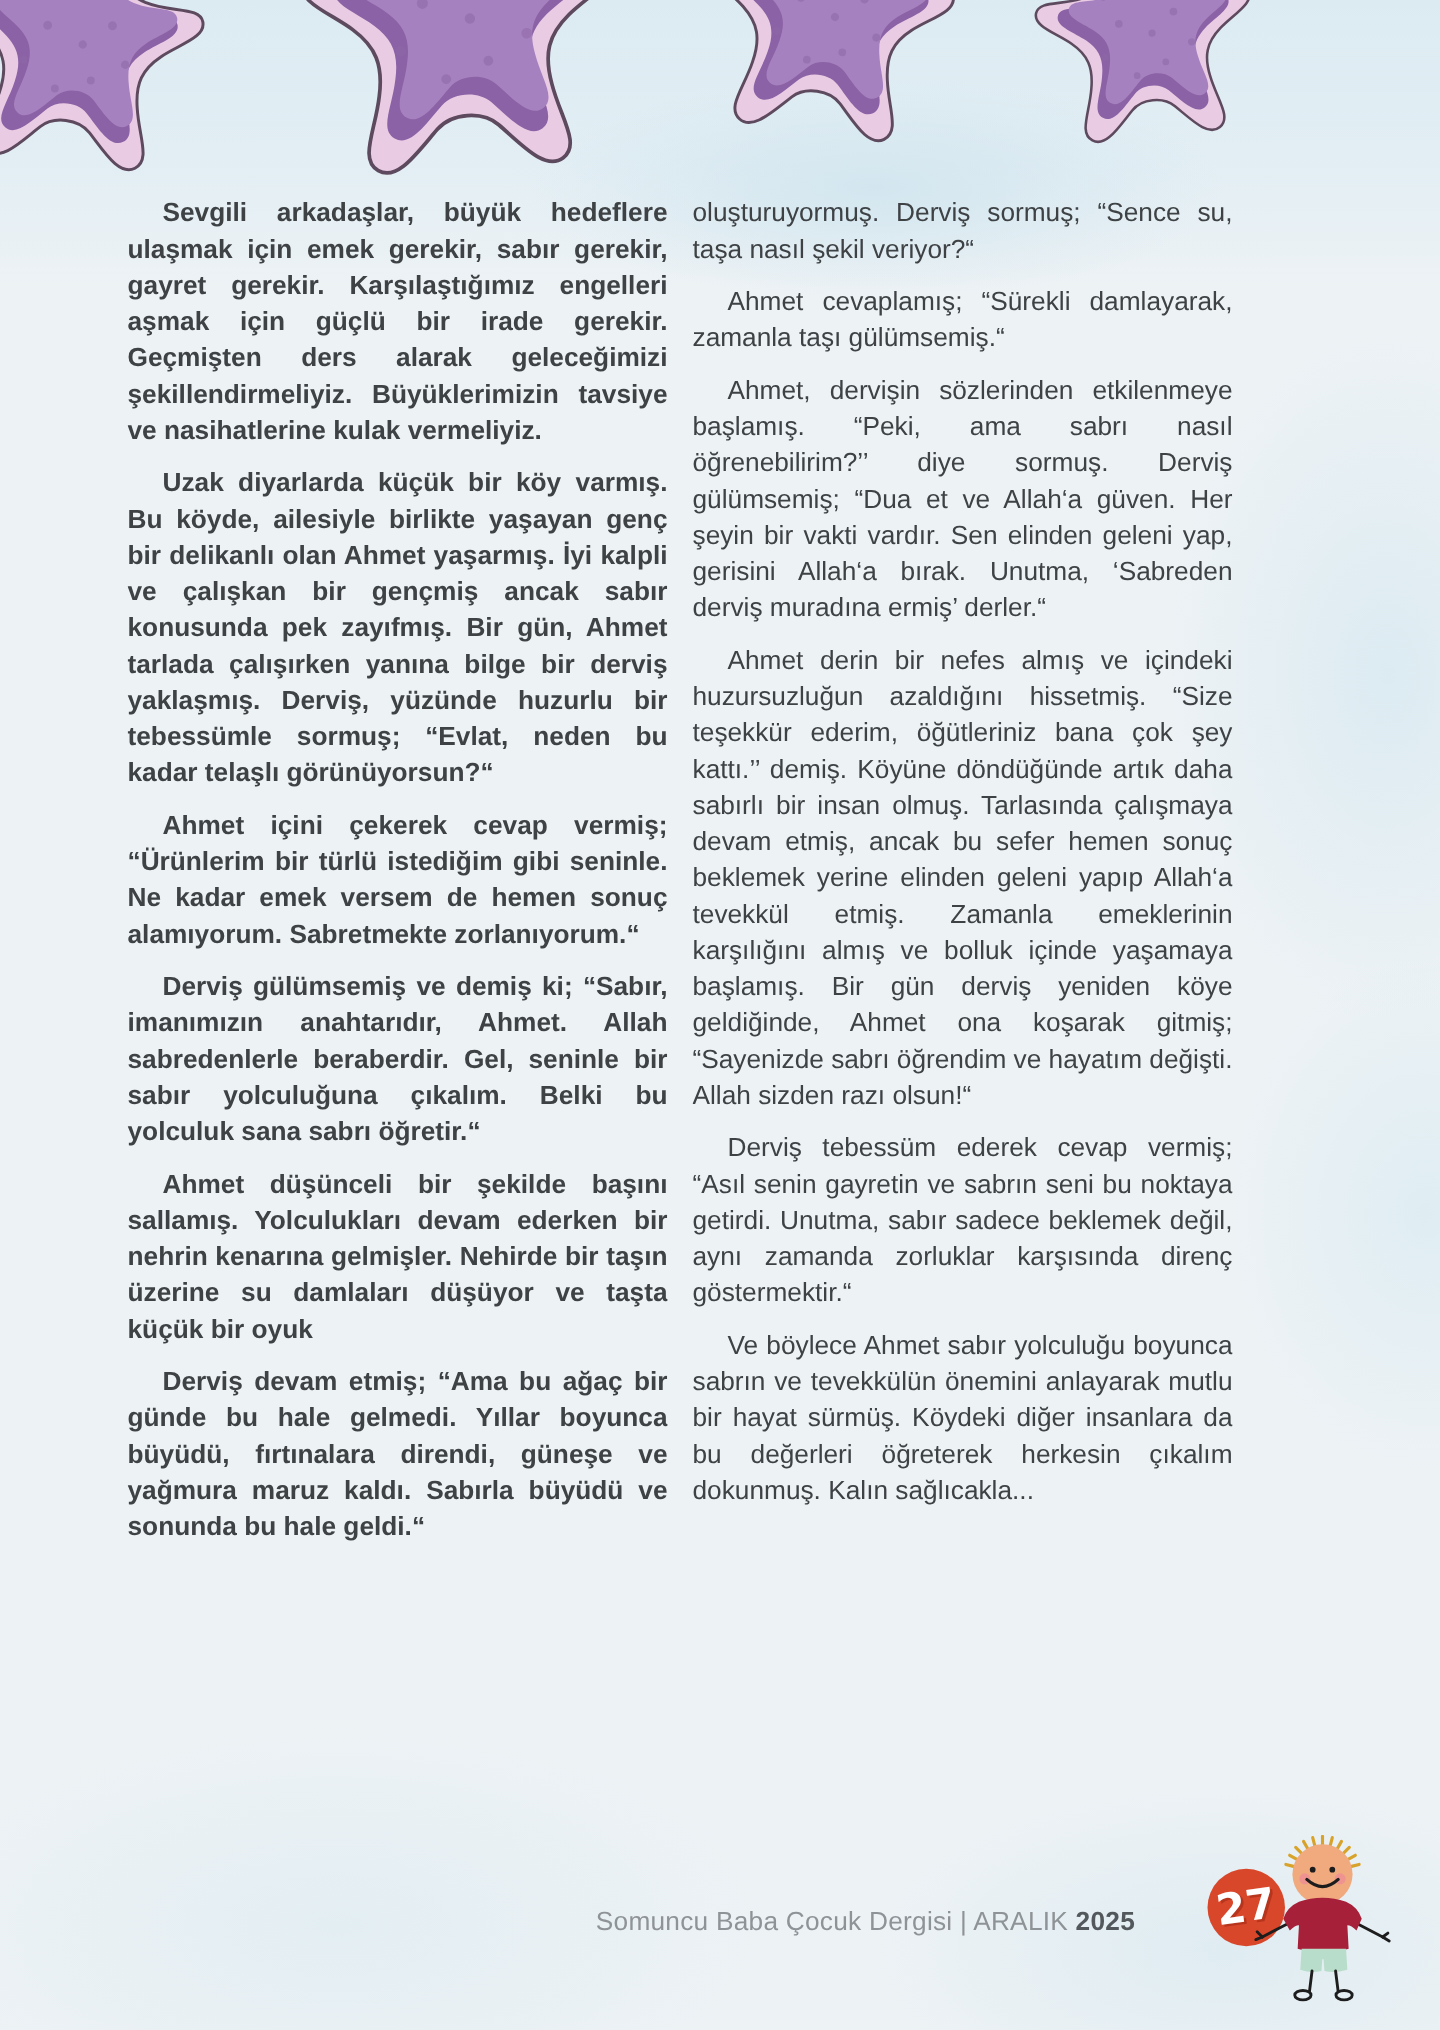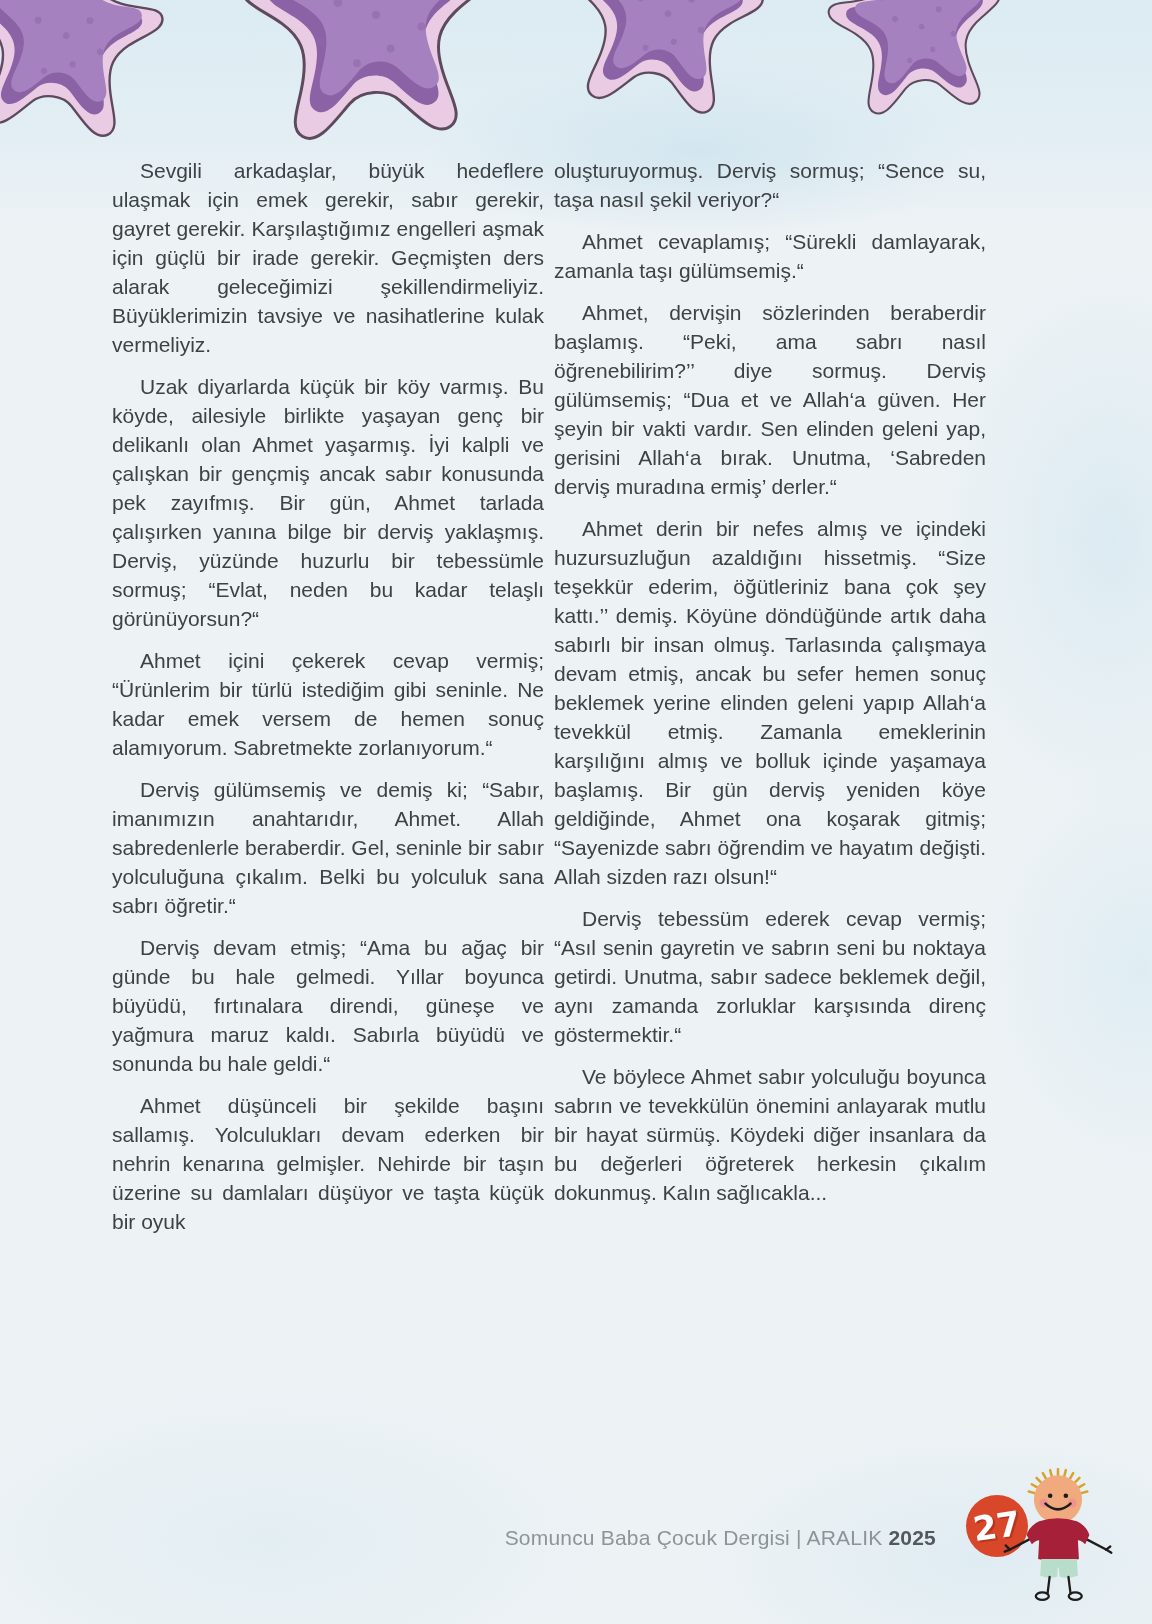--- a/index.html
+++ b/index.html
@@ -42,28 +42,28 @@
   .star{position:absolute;overflow:visible;}
 
   
   .column{
     position:absolute;top:156px;width:432px;
     overflow:hidden;
     color:#3e4245;
     font-size:21px;line-height:29px;
     text-align:justify;
   }
-  #col-left{left:112px;height:1310px;}
+  #col-left{left:102px;height:1310px;font-weight:bold;}
   #col-right{left:554px;height:1350px;}
   .para{margin:0 0 13px 0;text-indent:28px;}
   .para.cont{text-indent:0;}
 
   
   #footer-credit{
-    position:absolute;right:216px;top:1526px;
+    position:absolute;right:244px;top:1526px;
     font-size:21px;color:#8e9397;letter-spacing:0.2px;
     white-space:nowrap;
   }
   #footer-credit b{color:#53585c;font-weight:bold;}
 
   #page-badge{
     position:absolute;left:966px;top:1495px;width:62px;height:62px;
     background:#d9472b;border-radius:50%;
     display:flex;align-items:center;justify-content:center;
   }
@@ -124,27 +124,27 @@
     </svg>
   <svg class="star" style="left:822px;top:-72px;transform:rotate(-6deg)" width="188" height="188" viewBox="-110 -110 220 220">
       <use href="#starfish-shape"></use>
     </svg>
 
   <div id="col-left" class="column">
       <p class="para">Sevgili arkadaşlar, büyük hedeflere ulaşmak için emek gerekir, sabır gerekir, gayret gerekir. Karşılaştığımız engelleri aşmak için güçlü bir irade gerekir. Geçmişten ders alarak geleceğimizi şekillendirmeliyiz. Büyüklerimizin tavsiye ve nasihatlerine kulak vermeliyiz.</p>
       <p class="para">Uzak diyarlarda küçük bir köy varmış. Bu köyde, ailesiyle birlikte yaşayan genç bir delikanlı olan Ahmet yaşarmış. İyi kalpli ve çalışkan bir gençmiş ancak sabır konusunda pek zayıfmış. Bir gün, Ahmet tarlada çalışırken yanına bilge bir derviş yaklaşmış. Derviş, yüzünde huzurlu bir tebessümle sormuş; “Evlat, neden bu kadar telaşlı görünüyorsun?“</p>
       <p class="para">Ahmet içini çekerek cevap vermiş; “Ürünlerim bir türlü istediğim gibi seninle. Ne kadar emek versem de hemen sonuç alamıyorum. Sabretmekte zorlanıyorum.“</p>
       <p class="para">Derviş gülümsemiş ve demiş ki; “Sabır, imanımızın anahtarıdır, Ahmet. Allah sabredenlerle beraberdir. Gel, seninle bir sabır yolculuğuna çıkalım. Belki bu yolculuk sana sabrı öğretir.“</p>
+      <p class="para">Ahmet düşünceli bir şekilde başını sallamış. Yolculukları devam ederken bir nehrin kenarına gelmişler. Nehirde bir taşın üzerine su damlaları düşüyor ve taşta küçük bir oyuk</p>
       <p class="para">Derviş devam etmiş; “Ama bu ağaç bir günde bu hale gelmedi. Yıllar boyunca büyüdü, fırtınalara direndi, güneşe ve yağmura maruz kaldı. Sabırla büyüdü ve sonunda bu hale geldi.“</p>
-      <p class="para">Ahmet düşünceli bir şekilde başını sallamış. Yolculukları devam ederken bir nehrin kenarına gelmişler. Nehirde bir taşın üzerine su damlaları düşüyor ve taşta küçük bir oyuk</p>
     </div>
   <div id="col-right" class="column">
       <p class="para cont">oluşturuyormuş. Derviş sormuş; “Sence su, taşa nasıl şekil veriyor?“</p>
       <p class="para">Ahmet cevaplamış; “Sürekli damlayarak, zamanla taşı gülümsemiş.“</p>
-      <p class="para">Ahmet, dervişin sözlerinden beraberdir başlamış. “Peki, ama sabrı nasıl öğrenebilirim?’’ diye sormuş. Derviş gülümsemiş; “Dua et ve Allah‘a güven. Her şeyin bir vakti vardır. Sen elinden geleni yap, gerisini Allah‘a bırak. Unutma, ‘Sabreden derviş muradına ermiş’ derler.“</p>
+      <p class="para">Ahmet, dervişin sözlerinden etkilenmeye başlamış. “Peki, ama sabrı nasıl öğrenebilirim?’’ diye sormuş. Derviş gülümsemiş; “Dua et ve Allah‘a güven. Her şeyin bir vakti vardır. Sen elinden geleni yap, gerisini Allah‘a bırak. Unutma, ‘Sabreden derviş muradına ermiş’ derler.“</p>
       <p class="para">Ahmet derin bir nefes almış ve içindeki huzursuzluğun azaldığını hissetmiş. “Size teşekkür ederim, öğütleriniz bana çok şey kattı.’’ demiş. Köyüne döndüğünde artık daha sabırlı bir insan olmuş. Tarlasında çalışmaya devam etmiş, ancak bu sefer hemen sonuç beklemek yerine elinden geleni yapıp Allah‘a tevekkül etmiş. Zamanla emeklerinin karşılığını almış ve bolluk içinde yaşamaya başlamış. Bir gün derviş yeniden köye geldiğinde, Ahmet ona koşarak gitmiş; “Sayenizde sabrı öğrendim ve hayatım değişti. Allah sizden razı olsun!“</p>
       <p class="para">Derviş tebessüm ederek cevap vermiş; “Asıl senin gayretin ve sabrın seni bu noktaya getirdi. Unutma, sabır sadece beklemek değil, aynı zamanda zorluklar karşısında direnç göstermektir.“</p>
       <p class="para">Ve böylece Ahmet sabır yolculuğu boyunca sabrın ve tevekkülün önemini anlayarak mutlu bir hayat sürmüş. Köydeki diğer insanlara da bu değerleri öğreterek herkesin çıkalım dokunmuş. Kalın sağlıcakla...</p>
     </div>
 
   <div id="footer-credit"><span>Somuncu Baba Çocuk Dergisi | ARALIK </span><b>2025</b></div>
 
   <div id="page-badge">
     <span>27</span>
   </div>

